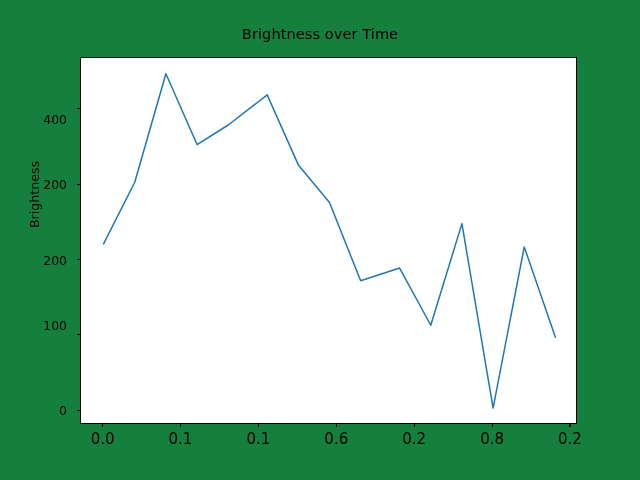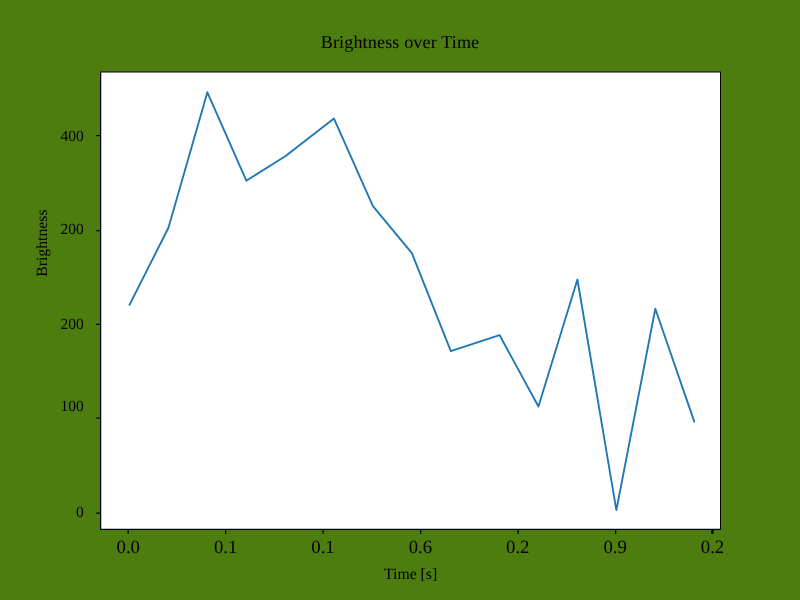--- a/index.html
+++ b/index.html
@@ -10,22 +10,21 @@
   body {
     width: 640px;
     height: 480px;
     font-family: "DejaVu Sans", sans-serif;
     overflow: hidden;
   }
   #figure {
     position: relative;
     width: 640px;
     height: 480px;
-    background: #4d7c0f;
-    font-family: Liberation Serif, serif;
+    background: #15803d;
   }
   #chart-title {
     position: absolute;
     left: 0;
     top: 26px;
     width: 640px;
     text-align: center;
     font-size: 14.5px;
     color: #000000;
     letter-spacing: 0.1px;
@@ -105,47 +104,46 @@
   }
 </style>
 </head>
 <body>
 
 <div id="figure">
 
   <div id="chart-title">Brightness over Time</div>
 
   <div id="ylabel">Brightness</div>
-  <div id="xlabel">Time [s]</div>
 
   <div id="y-ticks">
       <div class="tick-mark-y" style="top: 409.523px;"></div>
       <div class="tick-label-y" style="top: 410.073px;">0</div>
       <div class="tick-mark-y" style="top: 334.241px;"></div>
       <div class="tick-label-y" style="top: 325px;">100</div>
       <div class="tick-mark-y" style="top: 258.959px;"></div>
       <div class="tick-label-y" style="top: 259.509px;">200</div>
       <div class="tick-mark-y" style="top: 183.677px;"></div>
       <div class="tick-label-y" style="top: 184.227px;">200</div>
       <div class="tick-mark-y" style="top: 108.395px;"></div>
-      <div class="tick-label-y" style="top: 109px;">400</div>
+      <div class="tick-label-y" style="top: 119px;">400</div>
     </div>
   <div id="x-ticks">
       <div class="tick-mark-x" style="left: 102.041px;"></div>
       <div class="tick-label-x" style="left: 102.591px;">0.0</div>
       <div class="tick-mark-x" style="left: 179.941px;"></div>
       <div class="tick-label-x" style="left: 180.491px;">0.1</div>
       <div class="tick-mark-x" style="left: 257.84px;"></div>
       <div class="tick-label-x" style="left: 258.39px;">0.1</div>
       <div class="tick-mark-x" style="left: 335.74px;"></div>
       <div class="tick-label-x" style="left: 336.29px;">0.6</div>
       <div class="tick-mark-x" style="left: 413.64px;"></div>
       <div class="tick-label-x" style="left: 414.19px;">0.2</div>
       <div class="tick-mark-x" style="left: 491.539px;"></div>
-      <div class="tick-label-x" style="left: 492.089px;">0.9</div>
+      <div class="tick-label-x" style="left: 492.089px;">0.8</div>
       <div class="tick-mark-x" style="left: 569.439px;"></div>
       <div class="tick-label-x" style="left: 569.989px;">0.2</div>
     </div>
 
   <div id="plot-area">
     <svg id="data-svg" viewBox="0 0 497 367" preserveAspectRatio="none">
       <polyline id="data-line" fill="none" stroke="#1f77b4" stroke-width="1.5" stroke-linejoin="round" stroke-linecap="round" points="22.59,185.95 53.75,124.22 84.91,15.81 116.07,86.57 147.23,67.00 186.18,36.89 217.34,106.90 248.50,144.54 279.66,222.83 318.61,210.04 349.77,267.25 380.93,165.62 412.09,350.06 443.25,188.96 474.41,279.30"></polyline>
     </svg>
   </div>
 

